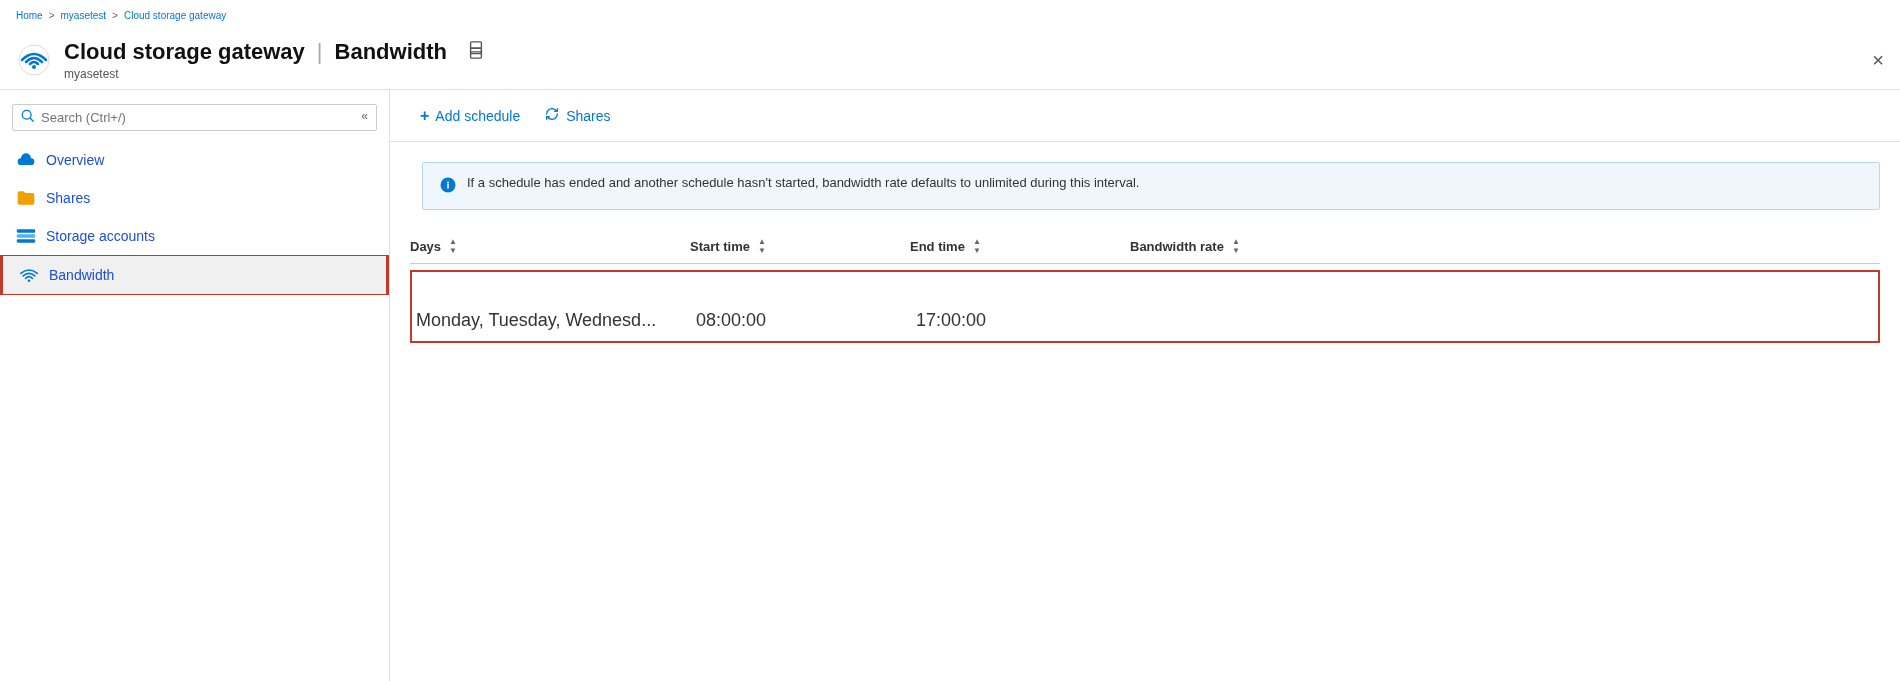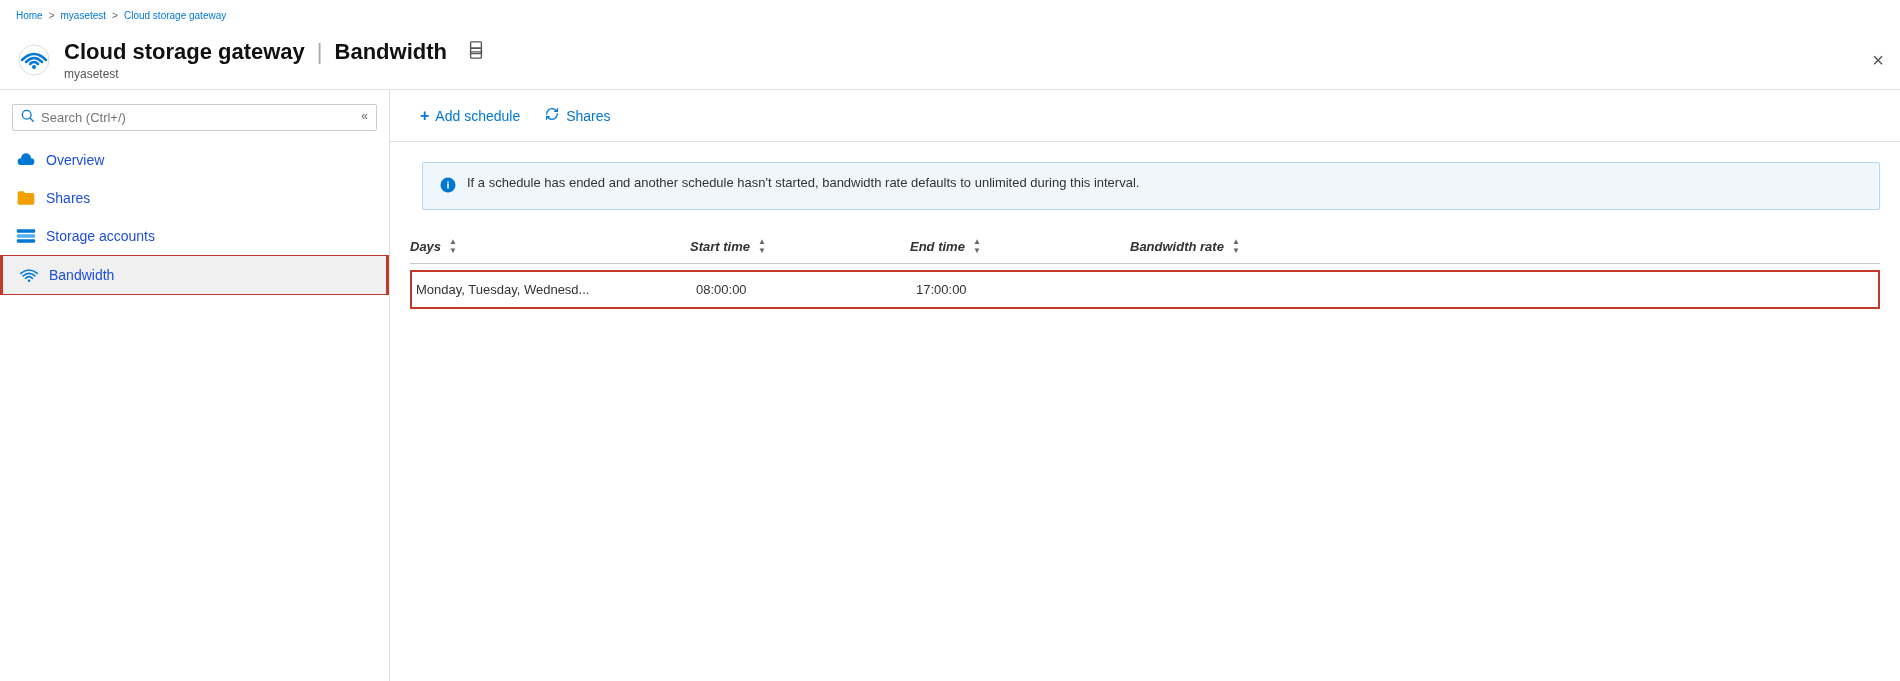--- a/index.html
+++ b/index.html
@@ -45,25 +45,25 @@
     .toolbar-btn { display: flex; align-items: center; gap: 6px; color: #0078d4; cursor: pointer; padding: 6px 10px; font-size: 14px; background: none; border: none; }
 
     
     .info-banner { margin: 20px 20px 0 32px; background: #eff6fc; border: 1px solid #b3d9f5; border-radius: 2px; padding: 12px 16px; display: flex; align-items: flex-start; gap: 10px; }
     .info-icon { color: #0078d4; flex-shrink: 0; margin-top: 1px; }
     .info-text { font-size: 13px; color: #333; }
 
     
     .table-container { margin: 20px 20px 0 20px; }
     .table-header { display: grid; grid-template-columns: 280px 220px 220px 1fr; border-bottom: 1px solid #ccc; padding: 8px 0; }
-    .col-header { display: flex; align-items: center; gap: 4px; font-weight: 600; font-size: 13px; color: #333; font-style: italic; }
+    .col-header { display: flex; align-items: center; gap: 4px; font-weight: 600; font-size: 13px; color: #333; }
     .sort-arrows { display: flex; flex-direction: column; gap: 1px; margin-left: 4px; }
     .sort-arrow { font-size: 8px; color: #666; line-height: 1; }
     .table-row { display: grid; grid-template-columns: 280px 220px 220px 1fr; border: 2px solid #c0392b; padding: 10px 0; align-items: center; margin-top: 6px; position: relative; }
-    .table-cell { font-size: 13px; color: #333; padding: 0 4px; }
+    .table-cell { font-size: 18px; color: #333; padding: 0 4px; margin-top: 28px; }
     .row-actions { display: flex; align-items: center; gap: 8px; justify-content: flex-end; padding-right: 12px; }
     .action-btn { background: none; border: none; cursor: pointer; color: #0078d4; font-size: 16px; padding: 2px; }
     .action-btn.delete { color: #a94442; }
   </style>
 </head>
 <body>
 
 <div class="app-container">
 
   <div class="breadcrumb">

